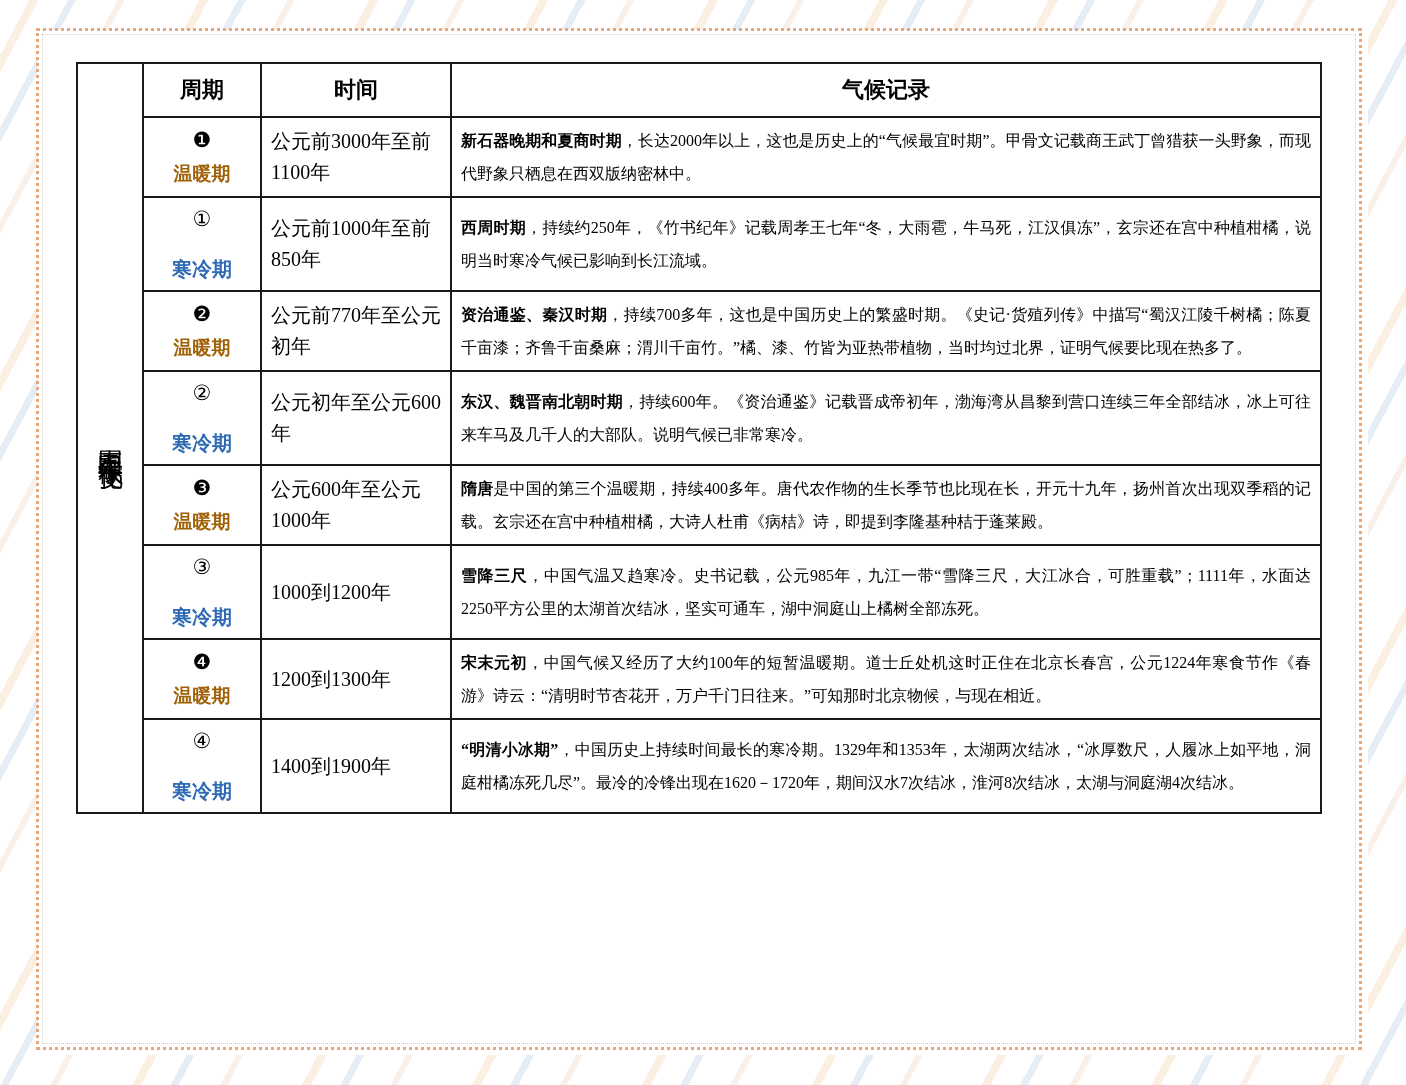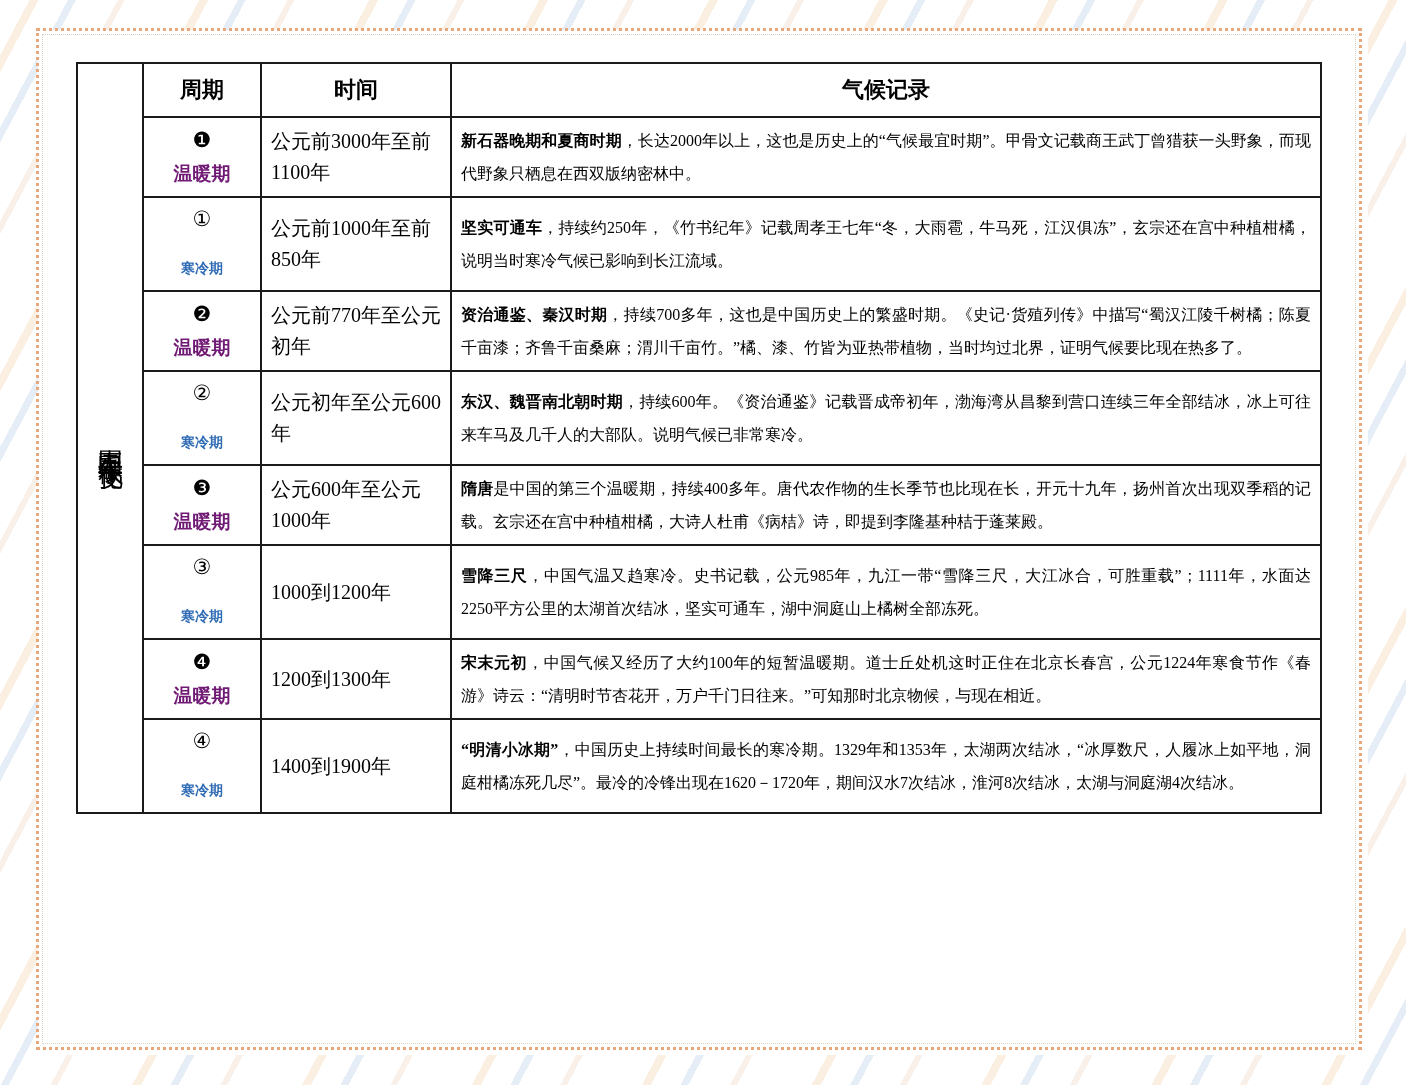--- a/index.html
+++ b/index.html
@@ -134,25 +134,25 @@
   td.period .marker {
     display: block;
     font-size: 21px;
     color: #000;
     margin-bottom: 4px;
   }
   td.period .warm {
     display: block;
     font-size: 19px;
     font-weight: 700;
-    color: #701a75;
+    color: #a16207;
   }
   td.period .cold {
     display: block;
-    font-size: 14px;
+    font-size: 20px;
     font-weight: 700;
     color: #2f6bb5;
     margin-top: 20px;
   }
 
   td.time {
     font-size: 20px;
     line-height: 31px;
   }
 
@@ -199,21 +199,21 @@
             </td>
             <td class="time">公元前3000年至前1100年</td>
             <td class="record"><b>新石器晚期和夏商时期</b><span>，长达2000年以上，这也是历史上的“气候最宜时期”。甲骨文记载商王武丁曾猎获一头野象，而现代野象只栖息在西双版纳密林中。</span></td>
           </tr>
           <tr>
             <td class="period">
               <span class="marker">①</span>
               <span class="cold">寒冷期</span>
             </td>
             <td class="time">公元前1000年至前850年</td>
-            <td class="record"><b>坚实可通车</b><span>，持续约250年，《竹书纪年》记载周孝王七年“冬，大雨雹，牛马死，江汉俱冻”，玄宗还在宫中种植柑橘，说明当时寒冷气候已影响到长江流域。</span></td>
+            <td class="record"><b>西周时期</b><span>，持续约250年，《竹书纪年》记载周孝王七年“冬，大雨雹，牛马死，江汉俱冻”，玄宗还在宫中种植柑橘，说明当时寒冷气候已影响到长江流域。</span></td>
           </tr>
           <tr>
             <td class="period">
               <span class="marker">❷</span>
               <span class="warm">温暖期</span>
             </td>
             <td class="time">公元前770年至公元初年</td>
             <td class="record"><b>资治通鉴、秦汉时期</b><span>，持续700多年，这也是中国历史上的繁盛时期。《史记·货殖列传》中描写“蜀汉江陵千树橘；陈夏千亩漆；齐鲁千亩桑麻；渭川千亩竹。”橘、漆、竹皆为亚热带植物，当时均过北界，证明气候要比现在热多了。</span></td>
           </tr>
           <tr>

